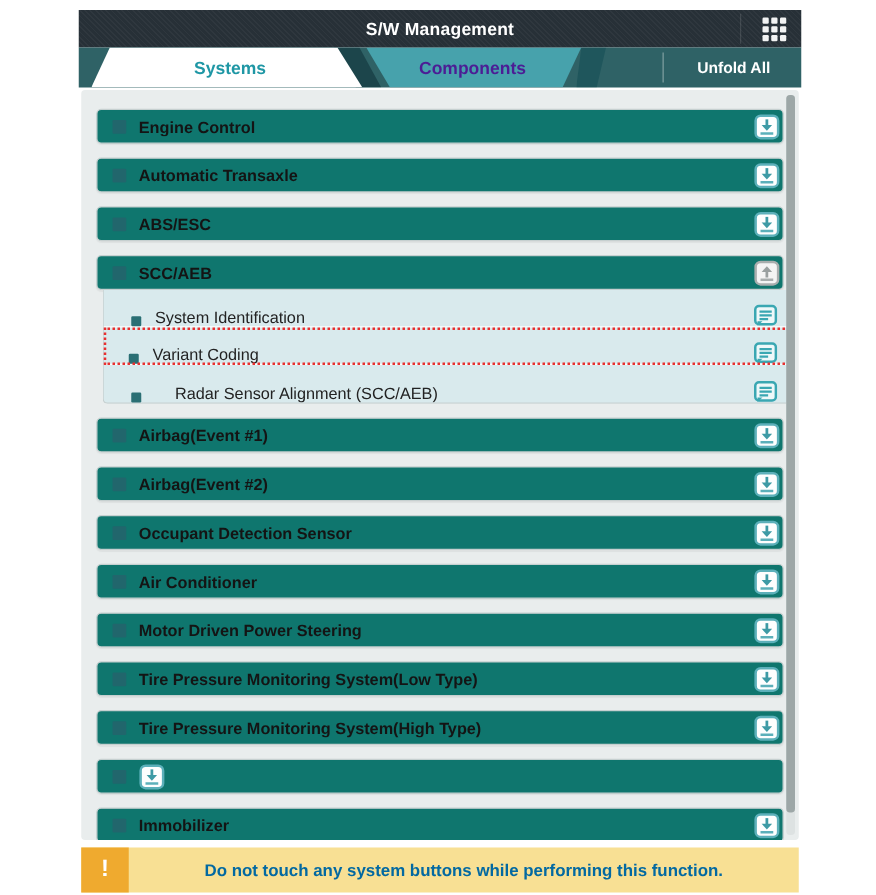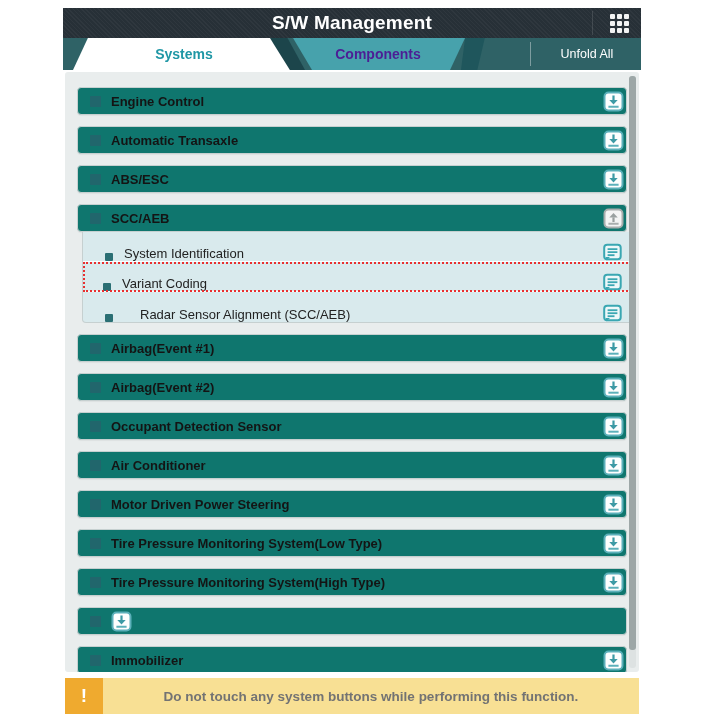--- a/index.html
+++ b/index.html
@@ -4,41 +4,41 @@
 <style>
   html,body{margin:0;padding:0;background:#fff;}
   body{font-family:"Liberation Sans",sans-serif;-webkit-font-smoothing:antialiased;}
   .stage{position:relative;width:701px;height:716px;background:#fff;overflow:hidden;}
   .app{position:absolute;left:63px;top:8px;width:578px;height:708px;}
 
   
   .header{position:relative;height:30px;background:#273037;
     background-image:repeating-linear-gradient(45deg,rgba(255,255,255,.035) 0 1px,transparent 1px 3px);}
   .header-title{position:absolute;left:0;right:0;top:0;line-height:30px;text-align:center;
-    color:#fff;font-size:19px;font-weight:bold;letter-spacing:.2px;}
+    color:#fff;font-size:14px;font-weight:bold;letter-spacing:.2px;}
   .header-sep{position:absolute;right:48px;top:3px;bottom:3px;width:1px;background:rgba(255,255,255,.12);}
   .gridicon{position:absolute;right:12px;top:6px;width:19px;height:19px;display:grid;
     grid-template-columns:repeat(3,1fr);grid-template-rows:repeat(3,1fr);gap:2px;cursor:pointer;}
   .gridicon span{background:#f2f3f3;border-radius:1px;}
 
   
   .tabbar{position:relative;height:32px;background:#2f6266;}
   .tab-shadow-right{position:absolute;left:398px;top:0;width:34px;height:32px;background:#1f565c;
     clip-path:polygon(12% 0,70% 0,48% 100%,0 100%);}
   .tab-comp{position:absolute;left:215px;top:0;width:200px;height:32px;background:#47a2ac;
     clip-path:polygon(7.5% 0,93.5% 0,86% 100%,17% 100%);color:#4c1d95;font-size:14px;font-weight:bold;
     text-align:center;line-height:32px;cursor:pointer;}
   .tab-shadow-left{position:absolute;left:196px;top:0;width:46px;height:32px;background:#1c454b;
     clip-path:polygon(18% 0,62% 0,100% 100%,56% 100%);}
   .tab-sys{position:absolute;left:10px;top:0;width:222px;height:32px;background:#fff;
     clip-path:polygon(6.7% 0,88.7% 0,97.7% 100%,0% 100%);color:#1f97a5;font-size:14px;font-weight:bold;
     text-align:center;line-height:32px;cursor:pointer;}
   .tab-divider{position:absolute;left:467px;top:4px;width:1px;height:24px;background:rgba(255,255,255,.38);}
   .unfold{position:absolute;right:0;top:0;width:108px;height:32px;line-height:32px;text-align:center;
-    color:#fff;font-size:12.5px;font-weight:normal;cursor:pointer;}
+    color:#fff;font-size:12.5px;font-weight:bold;cursor:pointer;}
 
   
   .panel{position:absolute;left:2px;right:2px;top:64px;bottom:44px;background:#e9eded;
     border-radius:3px;padding:15px 12px 0 12px;box-sizing:border-box;overflow:hidden;}
   .scrollbar{position:absolute;right:3px;top:4px;bottom:4px;width:7px;background:#dde2e2;border-radius:3px;}
   .scrollbar .thumb{position:absolute;left:0;right:0;top:0;height:97%;background:#9da7a7;border-radius:3px;}
 
   .group{margin-bottom:11px;}
   .row{height:28px;background:#0f766e;border:1px solid #c6d0d0;border-radius:4px;
     display:flex;align-items:center;padding:0 2px 0 12px;box-sizing:border-box;
@@ -55,21 +55,21 @@
   .subrow:last-child{border-bottom:none;gap:16px;}
   .subrow.selected{outline:2px dotted #e83030;outline-offset:-2px;padding-left:20px;}
   .sub-bullet{width:8px;height:8px;background:#2a6f74;border-radius:1px;margin-right:11px;flex:none;}
   .sub-label{flex:1;font-size:13px;font-weight:normal;color:#222;white-space:nowrap;overflow:hidden;}
 
   
   .warning{position:absolute;left:2px;right:2px;bottom:2px;height:36px;display:flex;background:#f8e094;}
   .warn-icon{width:38px;background:#efaa2f;color:#fff;font-size:19px;font-weight:bold;
     display:flex;align-items:center;justify-content:center;flex:none;}
   .warn-text{flex:1;display:flex;align-items:center;justify-content:center;
-    font-size:13.5px;font-weight:bold;color:#737373;}
+    font-size:13.5px;font-weight:bold;color:#0369a1;}
 </style>
 </head>
 <body>
 
 <div class="stage">
   <div class="app">
 
     <div class="header">
       <div class="header-title">S/W Management</div>
       <div class="header-sep"></div>

